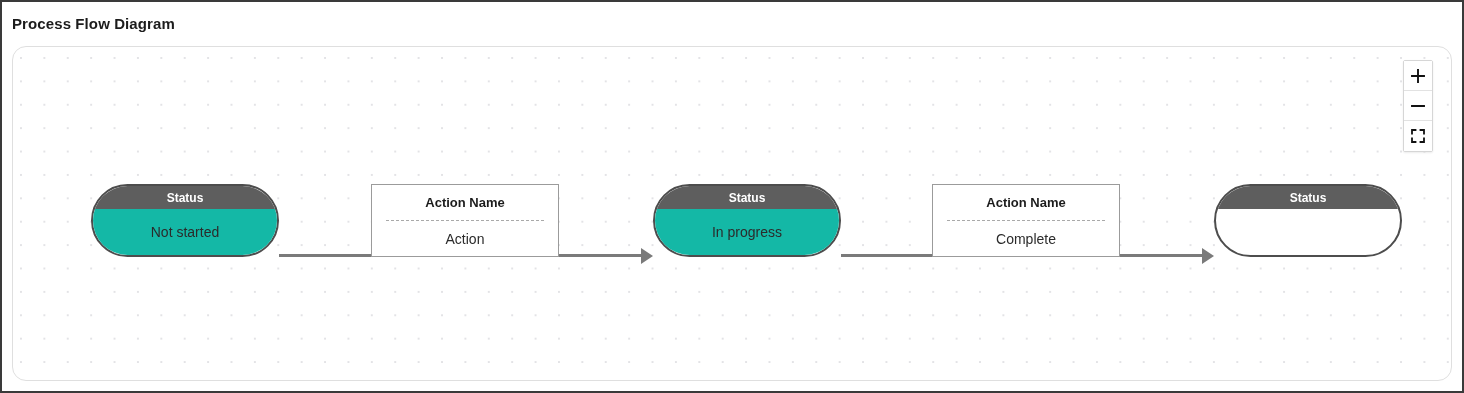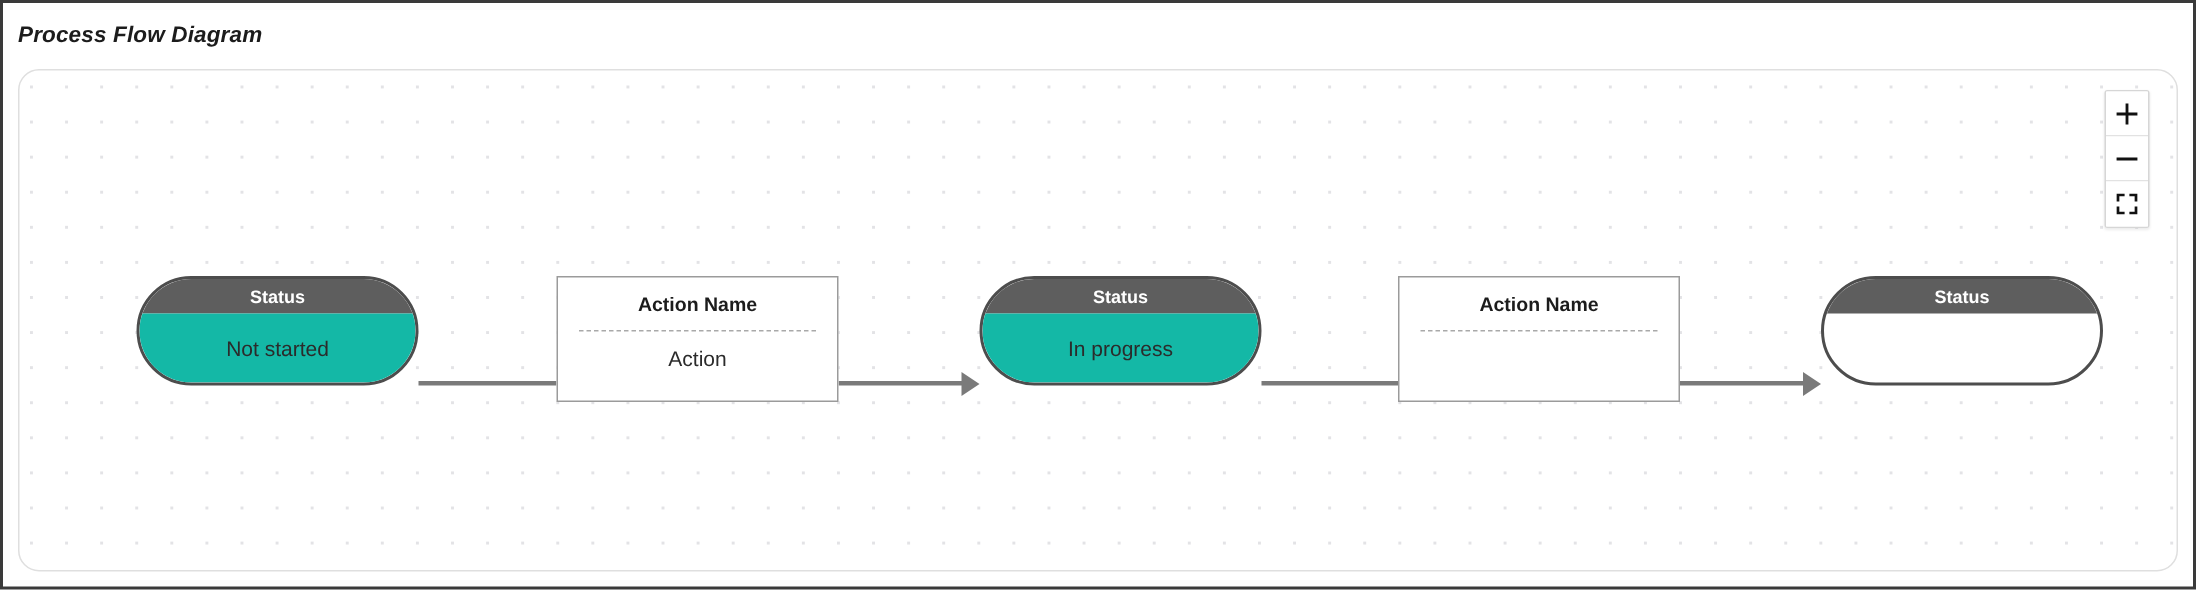--- a/index.html
+++ b/index.html
@@ -26,21 +26,20 @@
     background: #ffffff;
   }
 
   
   #panel-header {
     position: absolute;
     left: 0;
     top: 0;
     width: 1460px;
     height: 44px;
-    font-style: italic;
   }
   #page-title {
     position: absolute;
     left: 10px;
     top: 13px;
     font-size: 15px;
     font-weight: bold;
     color: #1c1c1c;
     letter-spacing: 0.1px;
     white-space: nowrap;
@@ -122,21 +121,21 @@
     align-items: center;
     justify-content: center;
     font-size: 14px;
     color: #2b2b2b;
     background: #14b8a6;
   }
 
   
   .action-node {
     width: 188px;
-    height: 84px;
+    height: 73px;
     border: 1px solid #9b9b9b;
     background: #ffffff;
   }
   .action-name {
     height: 35px;
     display: flex;
     align-items: center;
     justify-content: center;
     font-size: 13px;
     font-weight: bold;
@@ -233,20 +232,21 @@
     </div>
 
     <div class="node status-node" style="left:640px; top:137px;">
       <div class="status-header">Status</div>
       <div class="status-body">In progress</div>
     </div>
 
     <div class="node action-node" style="left:919px; top:137px;">
       <div class="action-name">Action Name</div>
       <div class="action-divider"></div>
+      <div class="action-value">Complete</div>
     </div>
 
     <div class="node status-node" style="left:1201px; top:137px;">
       <div class="status-header">Status</div>
     </div>
 
   </div>
 </div>
 
 </body></html>

